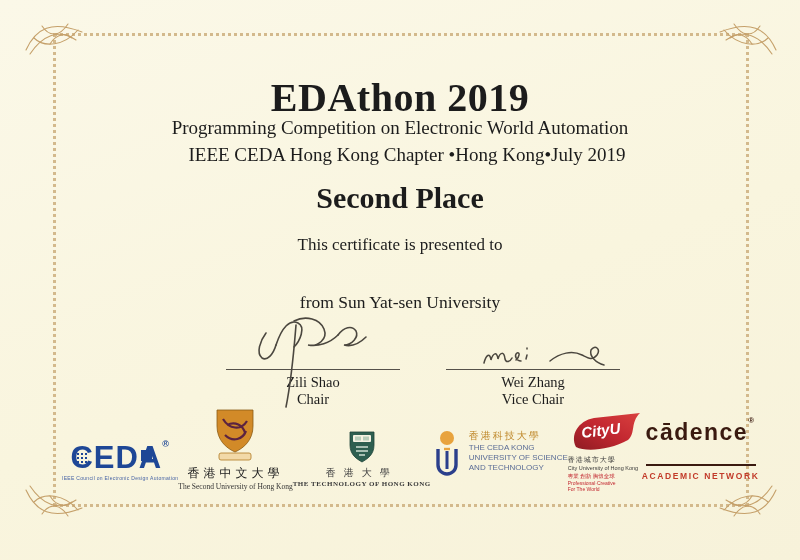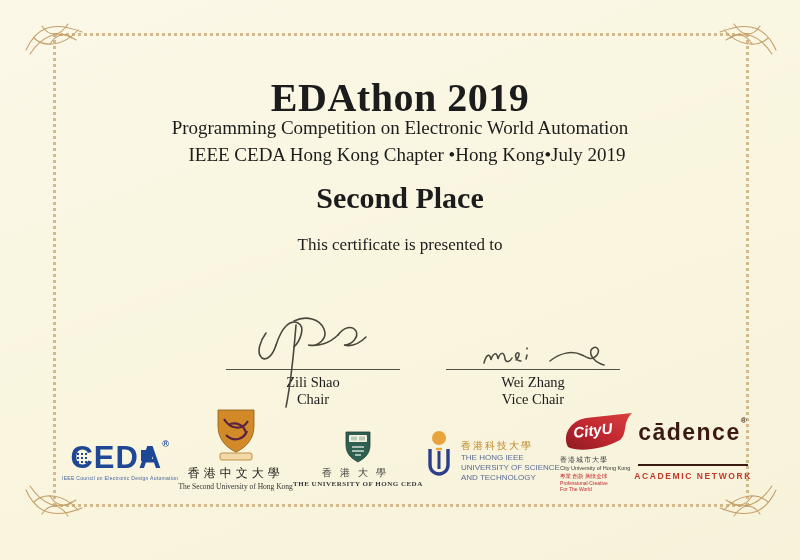--- a/index.html
+++ b/index.html
@@ -50,21 +50,21 @@
   .ceda-dots{position:absolute;left:6px;top:10px;width:12px;height:12px;
     background-image:radial-gradient(#1e4796 1px,transparent 1.1px);background-size:4px 4px;}
   .ceda-sq{position:absolute;left:71px;top:8px;width:11px;height:11px;background:#1e4796;}
   .ceda-tag{font-family:"Liberation Sans",sans-serif;font-size:5px;color:#4663a5;letter-spacing:.3px;margin-top:2px;white-space:nowrap;}
   .cuhk{margin-top:-6px;}
   .cuhk-zh{font-size:12px;letter-spacing:4px;color:#222;margin-top:2px;white-space:nowrap;font-family:Liberation Mono, monospace;}
   .cuhk-en{font-size:7.5px;color:#333;white-space:nowrap;}
   .hku{margin-top:12px;}
   .hku-zh{font-size:10px;letter-spacing:8px;color:#444;margin-top:3px;white-space:nowrap;}
   .hku-en{font-size:7px;font-weight:bold;color:#3a3a3a;letter-spacing:.5px;white-space:nowrap;}
-  .hkust{flex-direction:row;align-items:flex-end;margin-top:6px;}
+  .hkust{flex-direction:row;align-items:flex-start;margin-top:6px;}
   .hkust-text{margin-left:6px;text-align:left;font-family:"Liberation Sans",sans-serif;}
   .hkust-zh{font-size:10px;color:#c08a2e;letter-spacing:2px;white-space:nowrap;}
   .hkust-line{font-size:8px;color:#5a6c96;line-height:1.25;white-space:nowrap;}
   .cityu{margin-top:-2px;}
   .cityu-text{text-align:left;width:74px;font-family:"Liberation Sans",sans-serif;}
   .cityu-zh{font-size:7px;color:#3a3a3a;letter-spacing:1px;margin-top:2px;white-space:nowrap;}
   .cityu-en{font-size:5.5px;color:#3a3a3a;white-space:nowrap;}
   .cityu-tzh{font-size:5.5px;color:#c22730;margin-top:2px;white-space:nowrap;}
   .cityu-ten{font-size:5px;color:#c22730;line-height:1.2;white-space:nowrap;}
   .cadence{margin-top:-4px;}
@@ -114,20 +114,21 @@
       <path d="M20,14 C28,26 38,24 46,12"></path>
       <path d="M28,32 C34,22 44,20 50,26"></path>
     </g>
   </svg>
 
   <div class="line title">EDAthon 2019</div>
   <div class="line sub1">Programming Competition on Electronic World Automation</div>
   <div class="line sub2">IEEE CEDA Hong Kong Chapter •Hong Kong•July 2019</div>
   <div class="line presented">This certificate is presented to</div>
   <div class="line award">Second Place</div>
+  <div class="line fromline">from Sun Yat-sen University</div>
 
   <div class="sig-row">
     <div class="sig-col left">
       <svg class="sig-ink l" width="150" height="100" style="overflow:visible">
         <g stroke="#4b473f" fill="none" stroke-width="1.6" stroke-linecap="round">
           <path d="M26,22 C20,30 16,42 22,47 C27,50 33,44 36,34"></path>
           <path d="M36,34 C42,16 50,8 58,12 C66,16 60,30 54,36"></path>
           <path d="M54,10 C66,4 80,8 84,18 C88,28 78,36 68,34 C78,36 90,32 98,24"></path>
           <path d="M98,24 C104,16 112,14 116,20 C119,26 112,34 104,34 C112,36 120,32 126,26"></path>
           <path d="M56,14 C54,38 52,66 46,96"></path>
@@ -176,33 +177,33 @@
 
     <div class="logo hku">
       <svg width="28" height="32" viewBox="0 0 28 32">
         <path d="M2,1 h24 v13 c0,10 -7,14 -12,17 c-5,-3 -12,-7 -12,-17 z" fill="#2e5f50" stroke="#1d4337" stroke-width="0.8"></path>
         <rect x="5" y="4" width="18" height="7" rx="1" fill="#f5f2e2"></rect>
         <rect x="7" y="5.5" width="6" height="4" fill="#b8cdb9"></rect>
         <rect x="15" y="5.5" width="6" height="4" fill="#b8cdb9"></rect>
         <path d="M8,16 h12 M8,20 h12 M11,24 h6" stroke="#cfe0d2" stroke-width="1.4"></path>
       </svg>
       <div class="hku-zh">香港大學</div>
-      <div class="hku-en">THE UNIVERSITY OF HONG CEDA</div>
+      <div class="hku-en">THE TECHNOLOGY OF HONG KONG</div>
     </div>
 
     <div class="logo hkust">
       <svg width="32" height="54" viewBox="0 0 32 54">
         <circle cx="16" cy="9" r="7" fill="#e8a33d"></circle>
         <path d="M7,20 v16 a9,9 0 0 0 18,0 v-16" fill="none" stroke="#2b3f8c" stroke-width="3.4"></path>
         <path d="M16,22 v18" stroke="#2b3f8c" stroke-width="3"></path>
         <path d="M13,20 h6" stroke="#e8a33d" stroke-width="2.4"></path>
       </svg>
       <div class="hkust-text">
         <div class="hkust-zh">香港科技大學</div>
-        <div class="hkust-line">THE HONG IEEE</div>
+        <div class="hkust-line">THE CEDA KONG</div>
         <div class="hkust-line">UNIVERSITY OF SCIENCE</div>
         <div class="hkust-line">AND TECHNOLOGY</div>
       </div>
     </div>
 
     <div class="logo cityu">
       <svg width="74" height="40" viewBox="0 0 74 40">
         <defs>
           <linearGradient id="cityuGrad" x1="0" y1="1" x2="1" y2="0">
             <stop offset="0" stop-color="#8e1b22"></stop>

